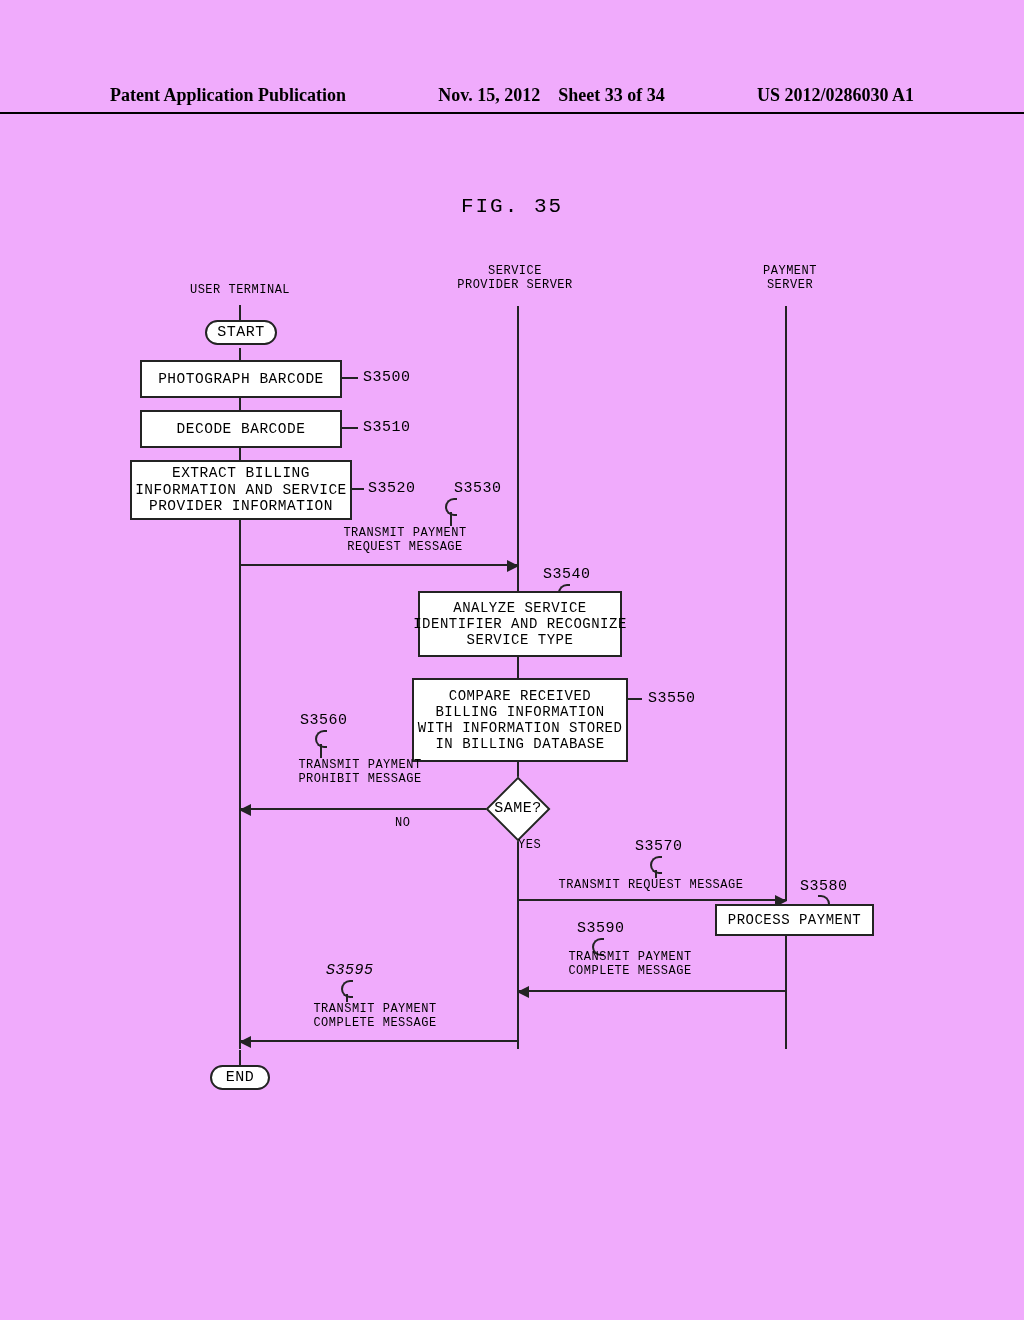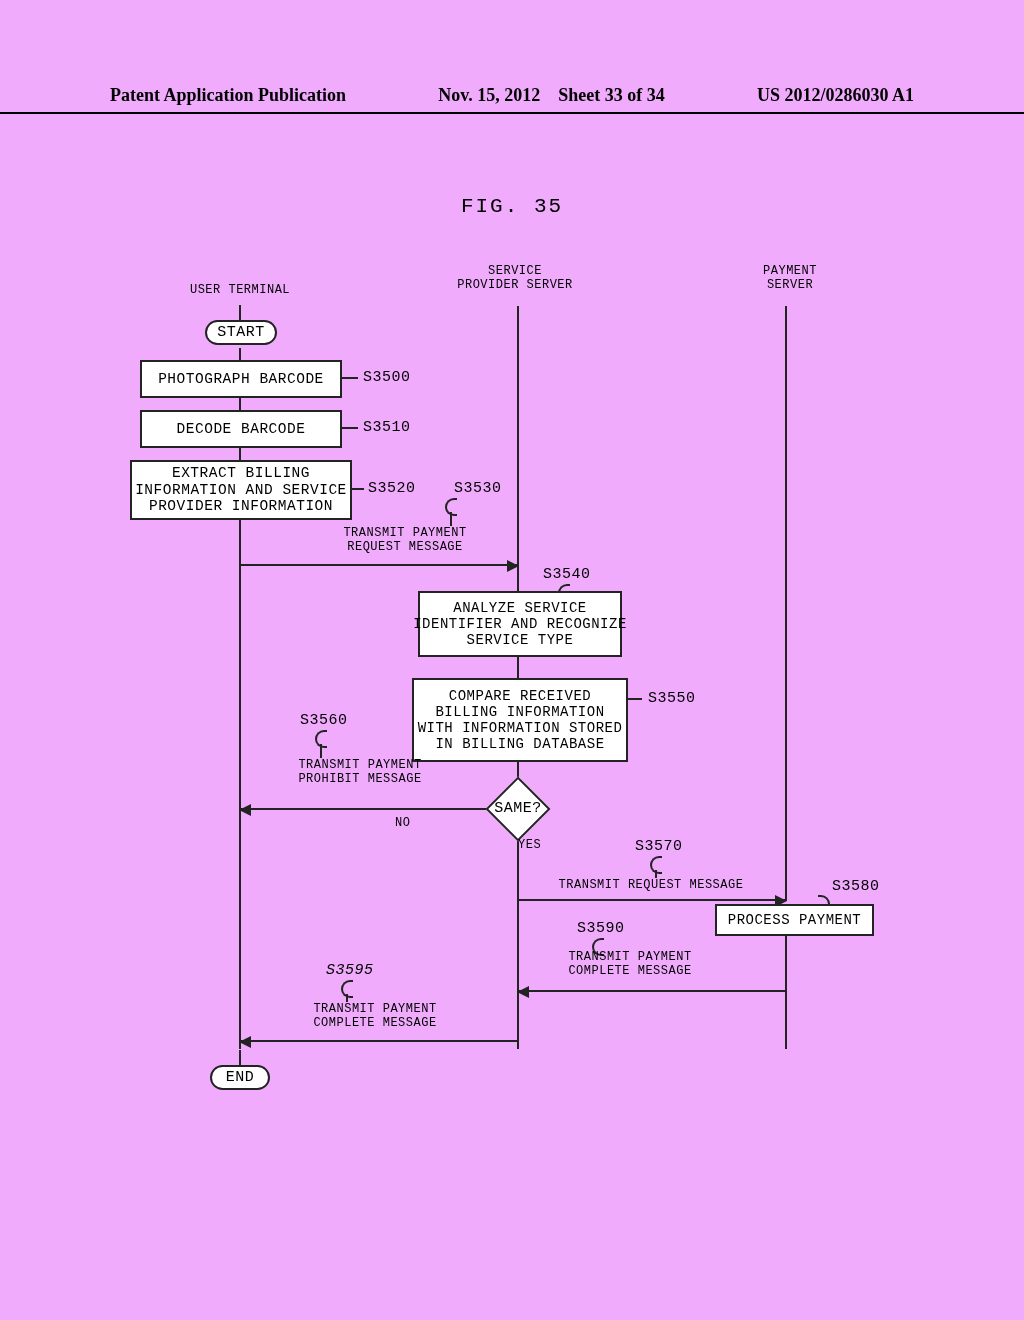--- a/index.html
+++ b/index.html
@@ -254,21 +254,21 @@
     </div>
 
     <div class="step-ref" style="left:635px; top:838px;">S3570</div>
     <div class="hook" style="left:650px; top:856px;"></div>
     <div class="vshort" style="left:655px; top:870px; height:8px;"></div>
     <div class="msg-label" style="left:521px; top:878px; width:260px;">TRANSMIT REQUEST MESSAGE</div>
     <div class="harrow" style="left:519px; top:899px; width:266px;">
       <div class="head-right"></div>
     </div>
 
-    <div class="step-ref" style="left:800px; top:878px;margin-left:32px;">S3580</div>
+    <div class="step-ref" style="left:800px; top:878px;">S3580</div>
     <div class="hook right" style="left:818px; top:895px;"></div>
     <div class="proc" style="left:715px; top:904px; width:155px; height:28px; font-size:14px;">PROCESS PAYMENT</div>
 
     <div class="step-ref" style="left:577px; top:920px;">S3590</div>
     <div class="hook" style="left:592px; top:938px;"></div>
     <div class="msg-label" style="left:520px; top:950px; width:220px;">TRANSMIT PAYMENT
 COMPLETE MESSAGE</div>
     <div class="harrow" style="left:519px; top:990px; width:266px;">
       <div class="head-left"></div>
     </div>

